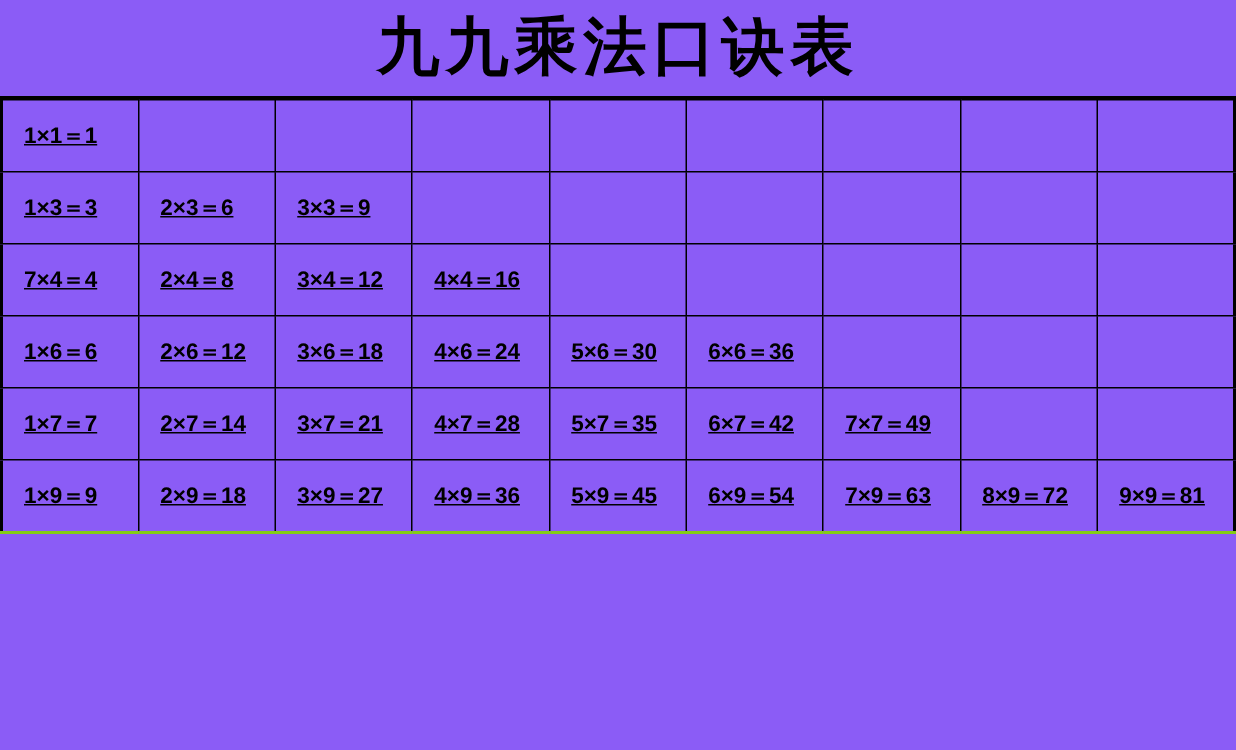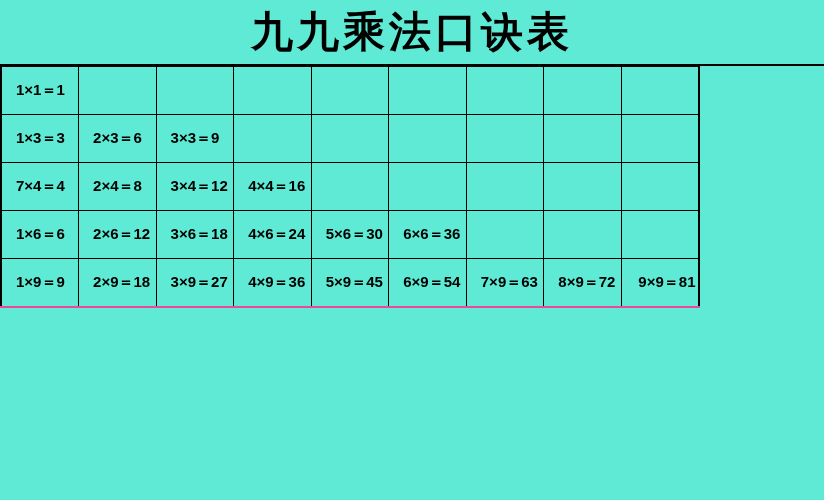--- a/index.html
+++ b/index.html
@@ -13,21 +13,21 @@
     font-family: "Liberation Sans", sans-serif;
     color: #000000;
     overflow: hidden;
   }
   .page {
     width: 824px;
     height: 500px;
     box-sizing: border-box;
     display: flex;
     flex-direction: column;
-    background: #5eead4;
+    background: #8b5cf6;
   }
   .title-bar {
     height: 66px;
     border-bottom: 2px solid #000000;
     display: flex;
     align-items: center;
     justify-content: center;
     box-sizing: border-box;
   }
   .title-text {
@@ -36,46 +36,46 @@
     font-size: 42px;
     letter-spacing: 4px;
     line-height: 1;
   }
   .table-wrap {
     flex: 1 1 auto;
     overflow: hidden;
   }
   table.mult {
     border-collapse: collapse;
-    width: 700px;
+    width: 824px;
     table-layout: fixed;
+    text-decoration: underline;
   }
   table.mult td {
     border: 1px solid #000000;
     height: 48px;
     padding: 0 0 0 14px;
     font-size: 15px;
     font-weight: bold;
     font-family: "Liberation Sans", sans-serif;
     vertical-align: middle;
     white-space: nowrap;
     box-sizing: border-box;
   }
   table.mult td.empty {
     padding: 0;
   }
   table.mult tr td:first-child {
     border-left: 2px solid #000000;
   }
   table.mult tr td:last-child {
     border-right: 2px solid #000000;
-    text-align: center;
   }
   table.mult tr:last-child td {
-    border-bottom: 2px solid #ec4899;
+    border-bottom: 2px solid #84cc16;
   }
 </style>
 </head>
 <body>
 
 <div class="page">
 
   <div class="title-bar">
     <div class="title-text">九九乘法口诀表</div>
   </div>
@@ -121,20 +121,31 @@
             <td>2×6＝12</td>
             <td>3×6＝18</td>
             <td>4×6＝24</td>
             <td>5×6＝30</td>
             <td>6×6＝36</td>
             <td class="empty"></td>
             <td class="empty"></td>
             <td class="empty"></td>
           </tr>
           <tr>
+            <td>1×7＝7</td>
+            <td>2×7＝14</td>
+            <td>3×7＝21</td>
+            <td>4×7＝28</td>
+            <td>5×7＝35</td>
+            <td>6×7＝42</td>
+            <td>7×7＝49</td>
+            <td class="empty"></td>
+            <td class="empty"></td>
+          </tr>
+          <tr>
             <td>1×9＝9</td>
             <td>2×9＝18</td>
             <td>3×9＝27</td>
             <td>4×9＝36</td>
             <td>5×9＝45</td>
             <td>6×9＝54</td>
             <td>7×9＝63</td>
             <td>8×9＝72</td>
             <td>9×9＝81</td>
           </tr>

